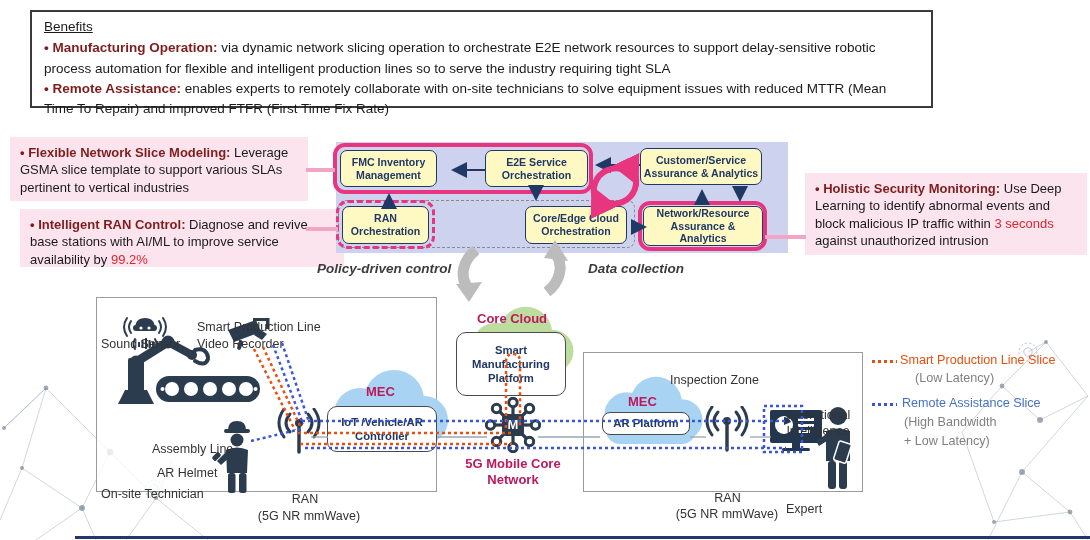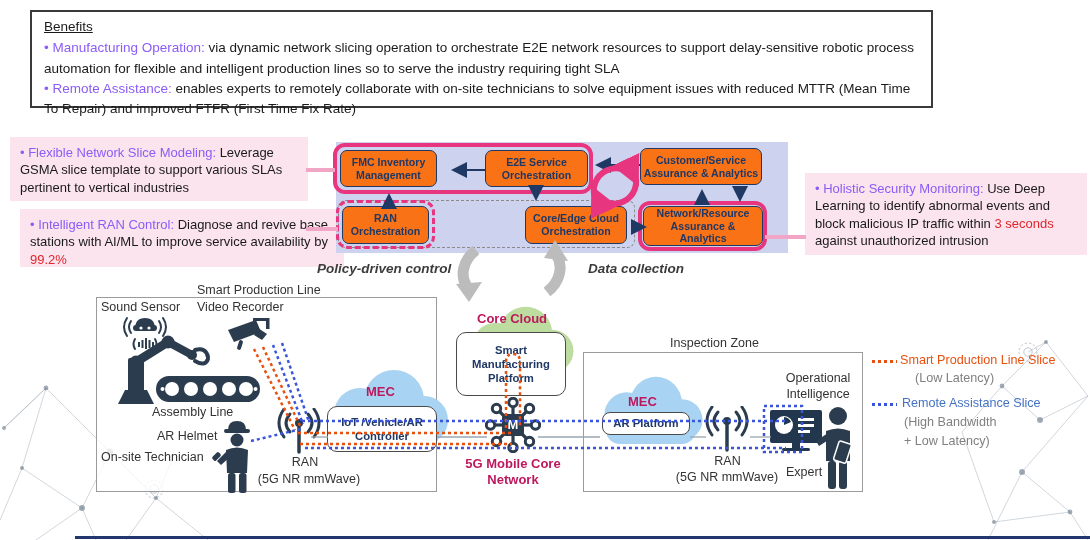--- a/index.html
+++ b/index.html
@@ -5,36 +5,36 @@
   html,body{margin:0;padding:0;background:#fff;}
   #stage{position:relative;width:1090px;height:540px;background:#ffffff;overflow:hidden;
          font-family:"Liberation Sans",sans-serif;color:#333;}
   .abs{position:absolute;}
   svg{display:block;}
   
   .benefits{left:30px;top:10px;width:903px;height:98px;border:2px solid #3a3a3a;background:#fff;
             box-sizing:border-box;padding:5px 12px 4px 12px;font-size:13.5px;line-height:1.5;color:#1a1a1a;}
   .b-title{font-weight:normal;text-decoration:underline;color:#1a1a1a;margin-bottom:1px;}
   .b-item{margin:0;}
-  .blue{color:#8b5cf6;font-weight:normal;}
+  .blue{color:#7f1d1d;font-weight:bold;}
   .red{color:#e0252b;}
   
   .callout{background:#fbe4ee;box-sizing:border-box;padding:7px 10px;font-size:13px;line-height:1.34;color:#1a1a1a;}
   
   .panel{left:336px;top:142px;width:452px;height:111px;background:#cdd3ef;}
-  .obox{background:#f97316;border:1.6px solid #203864;border-radius:7px;color:#203864;font-weight:600;
+  .obox{background:#fef9c3;border:1.6px solid #203864;border-radius:7px;color:#203864;font-weight:600;
         font-size:10.6px;line-height:1.22;display:flex;align-items:center;justify-content:center;
         text-align:center;box-sizing:border-box;padding:2px;z-index:3;}
   .pinksolid{border:4px solid #e8357f;border-radius:12px;background:transparent;box-sizing:border-box;z-index:2;}
   .pinkdash{border:3.5px dashed #e8357f;border-radius:12px;box-sizing:border-box;z-index:2;}
   .graydash{border:1.6px dashed #8a8a8a;border-radius:8px;box-sizing:border-box;z-index:1;}
   .flowlabel{font-size:13.5px;font-style:italic;font-weight:600;color:#3c3c3c;z-index:3;white-space:nowrap;}
   
   .zone{border:1.6px solid #9b9b9b;background:rgba(255,255,255,0.78);box-sizing:border-box;z-index:1;}
-  .lbl{font-size:12.5px;color:#333;white-space:nowrap;z-index:3;}
+  .lbl{font-size:12.5px;color:#333;white-space:nowrap;z-index:3;margin-top:37px;}
   .navylbl{font-size:13px;color:#be185d;white-space:nowrap;z-index:3;font-weight:600;}
   .wbox{background:#fff;border:1.6px solid #4a4a4a;border-radius:10px;color:#203864;font-weight:600;
         font-size:11.3px;line-height:1.25;display:flex;align-items:center;justify-content:center;
         text-align:center;box-sizing:border-box;z-index:3;padding:2px;}
   .legtxt{font-size:12.6px;white-space:nowrap;z-index:3;}
   .gray{color:#808080;}
   .dotline{height:3px;z-index:3;}
   .ic{z-index:2;}
 </style>
 </head>

